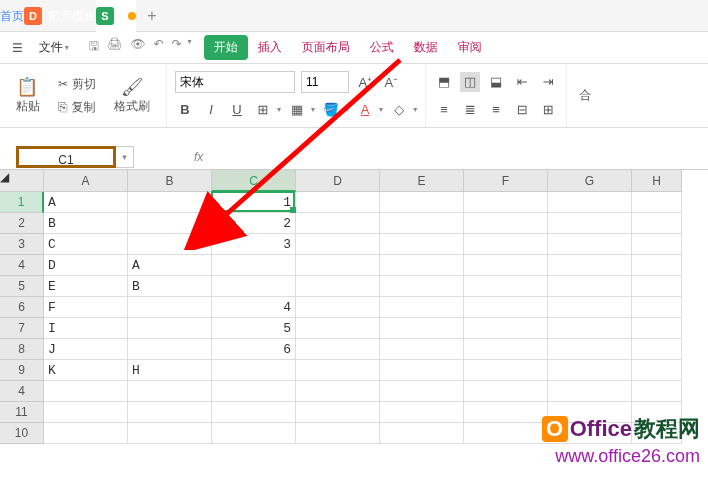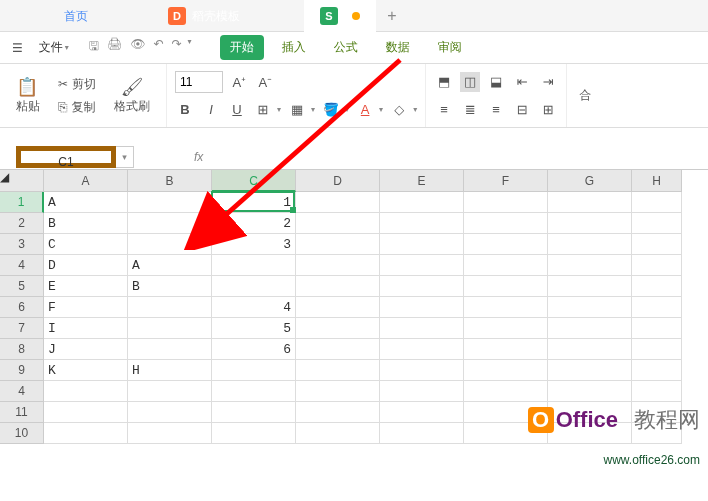--- a/index.html
+++ b/index.html
@@ -1,48 +1,48 @@
 <!DOCTYPE html>
 <html><head>
   <meta charset="utf-8">
   <style>
     * { margin: 0; padding: 0; box-sizing: border-box; }
     body { font-family: "Microsoft YaHei", sans-serif; font-size: 12px; background: #fff; color: #333; overflow: hidden; width: 708px; height: 501px; position: relative; }
     
     .tabs { display: flex; align-items: center; height: 32px; background: #f5f5f5; border-bottom: 1px solid #ddd; }
-    .tab { padding: 0 16px; height: 32px; line-height: 32px; display: flex; align-items: center; gap: 6px; cursor: pointer; margin-left: 48px; }
+    .tab { padding: 0 0; height: 32px; line-height: 32px; display: flex; align-items: center; gap: 6px; cursor: pointer; }
     .tab.home { color: #4a8cf5; }
     .tab.docer { color: #fff; }
     .tab.docer .icon-box { background: #ff6b35; width: 18px; height: 18px; border-radius: 3px; display: inline-flex; align-items: center; justify-content: center; color: #fff; font-size: 11px; font-weight: bold; }
     .tab.active { background: #fff; }
     .tab.active .icon-box { background: #2aa860; width: 18px; height: 18px; border-radius: 3px; display: inline-flex; align-items: center; justify-content: center; color: #fff; font-size: 11px; font-weight: bold; }
     .tab-dot { width: 8px; height: 8px; background: #ffa500; border-radius: 50%; margin-left: 8px; }
     .tab-add { width: 32px; text-align: center; color: #888; font-size: 16px; cursor: pointer; }
     
     .menubar { display: flex; align-items: center; height: 32px; border-bottom: 1px solid #ddd; padding: 0 8px; gap: 4px; }
     .menu-btn { display: flex; align-items: center; gap: 2px; padding: 0 4px; color: #555; cursor: pointer; }
     .file-menu { display: flex; align-items: center; gap: 4px; padding: 0 8px; color: #333; }
     .qat-icons { display: flex; gap: 8px; padding: 0 8px; color: #888; }
     .qat-icons span { cursor: pointer; }
-    .ribbon-tabs { display: flex; gap: 8px; margin-left: 16px; }
-    .rtab { padding: 4px 10px; color: #4d7c0f; cursor: pointer; }
+    .ribbon-tabs { display: flex; gap: 0; margin-left: 0; }
+    .rtab { padding: 4px 10px; color: #be185d; cursor: pointer; }
     .rtab.active { background: #2aa860; color: #fff; border-radius: 4px; }
     
     .toolbar { display: flex; border-bottom: 1px solid #ddd; height: 64px; }
     .tgroup { display: flex; flex-direction: column; padding: 4px 8px; border-right: 1px solid #eee; justify-content: space-around; }
     .trow { display: flex; align-items: center; gap: 6px; }
     .tbtn { display: flex; align-items: center; gap: 4px; padding: 2px 4px; color: #555; cursor: pointer; font-size: 12px; }
     .paste-big { display: flex; flex-direction: column; align-items: center; padding: 4px 8px; color: #555; cursor: pointer; }
     .font-select { border: 1px solid #ccc; height: 22px; padding: 0 4px; width: 120px; font-size: 12px; }
     .size-select { border: 1px solid #ccc; height: 22px; padding: 0 4px; width: 48px; font-size: 12px; }
     .icon-btn { width: 20px; height: 20px; display: inline-flex; align-items: center; justify-content: center; color: #555; cursor: pointer; font-size: 13px; }
     .dd { font-size: 8px; color: #888; margin-left: -2px; }
     
     .formula-bar { display: flex; align-items: center; height: 26px; border-bottom: 1px solid #ccc; margin-top: 16px; }
-    .name-box { width: 100px; border: 5px solid #a16207; height: 22px; text-align: center; line-height: 22px; margin-left: 16px; background: #fff; }
+    .name-box { width: 100px; border: 3px solid #a16207; height: 22px; text-align: center; line-height: 22px; margin-left: 16px; background: #fff; }
     .name-dd { width: 18px; border: 1px solid #ccc; border-left: none; height: 22px; text-align: center; line-height: 20px; color: #888; font-size: 9px; }
     .fx-area { display: flex; align-items: center; gap: 6px; margin-left: 60px; color: #888; }
     .fx-input { flex: 1; border: none; height: 22px; padding: 0 6px; margin-left: 4px;}
     
     .sheet { display: flex; width: 100%; }
     .corner { width: 44px; height: 22px; background: #e8e8e8; border-right: 1px solid #ccc; border-bottom: 1px solid #ccc; }
     .col-headers { display: flex; }
     .colh { width: 84px; height: 22px; background: #e8e8e8; border-right: 1px solid #ccc; border-bottom: 1px solid #ccc; text-align: center; line-height: 22px; color: #555; }
     .colh.sel { background: #d0e0d0; color: #2aa860; border-bottom: 2px solid #2aa860; }
     .row-headers { display: flex; flex-direction: column; }
@@ -54,22 +54,22 @@
     .cell.num { text-align: right; }
     .selection { position: absolute; border: 2px solid #2aa860; pointer-events: none; }
     .sel-handle { position: absolute; width: 6px; height: 6px; background: #2aa860; right: -3px; bottom: -3px; }
     
     .arrow-overlay { position: absolute; top: 50px; left: 140px; pointer-events: none; z-index: 100; }
     
     .watermark { position: absolute; right: 8px; bottom: 34px; display: flex; flex-direction: column; align-items: flex-end; z-index: 50; pointer-events: none;}
     .wm-title { display: flex; align-items: center; gap: 2px; font-size: 22px; }
     .wm-o { background: #ff8c00; color: #fff; width: 26px; height: 26px; border-radius: 4px; display: inline-flex; align-items: center; justify-content: center; font-weight: bold; }
     .wm-blue { color: #701a75; font-weight: bold; }
-    .wm-red { color: #737373; font-weight: normal; margin-left: 14px; }
-    .wm-url { color: #14532d; font-size: 12px; margin-top: 18px; }
+    .wm-red { color: #14532d; font-weight: bold; }
+    .wm-url { color: #a21caf; font-size: 18px; margin-top: 2px; }
   </style>
 </head>
 <body>
 
 <div class="tabs">
   <div class="tab home">首页</div>
   <div class="tab docer">
     <span class="icon-box">D</span>
     <span>稻壳模板</span>
   </div>
@@ -90,20 +90,21 @@
     <span>🖫</span>
     <span>🖨</span>
     <span>👁</span>
     <span>↶</span>
     <span>↷</span>
     <span class="dd">▾</span>
   </div>
   <div class="ribbon-tabs">
     <div class="rtab active">开始</div>
     <div class="rtab">插入</div>
+    <div class="rtab">页面布局</div>
     <div class="rtab">公式</div>
     <div class="rtab">数据</div>
     <div class="rtab">审阅</div>
   </div>
 </div>
 
 <div class="toolbar">
   <div class="tgroup">
     <div class="trow">
       <div class="paste-big">
@@ -121,20 +122,21 @@
           </div>
       </div>
       <div class="paste-big">
         <span style="font-size:18px;">🖌</span>
         <span>格式刷</span>
       </div>
     </div>
   </div>
   <div class="tgroup">
     <div class="trow">
+      <input class="font-select" value="宋体" style="">
       <input class="size-select" value="11" style="">
       <span class="icon-btn">A⁺</span>
       <span class="icon-btn">A⁻</span>
     </div>
     <div class="trow">
       <span class="icon-btn">
           <b>B</b>
         </span>
       <span class="icon-btn">
           <i>I</i>

